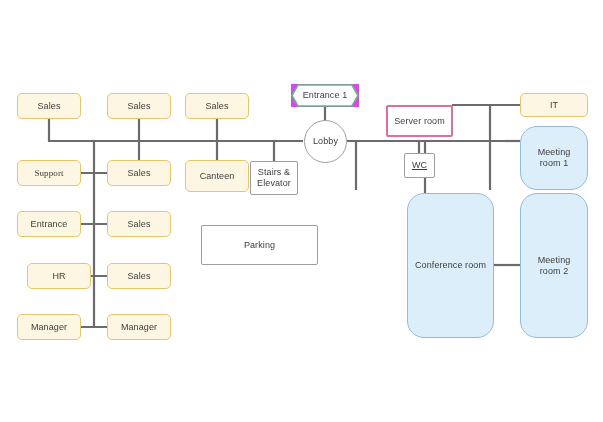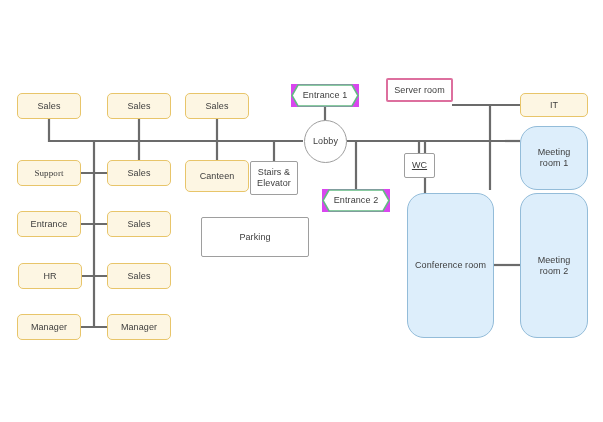--- a/index.html
+++ b/index.html
@@ -144,21 +144,21 @@
     <span class="node-label">Sales</span>
   </div>
 
   <div class="node shape-hex" style="left:291px; top:84px; width:68px; height:23px;">
     <svg class="hex-svg" viewBox="0 0 68 23" preserveAspectRatio="none">
       <polygon points="7,1 61,1 67,11.5 61,22 7,22 1,11.5" fill="#ffffff" stroke="#63bb83" stroke-width="1.6"></polygon>
     </svg>
     <span class="node-label hex-text">Entrance 1</span>
   </div>
 
-  <div class="node shape-server" style="left:386px; top:78px; width:67px; height:24px;">
+  <div class="node shape-server" style="left:386px; top:105px; width:67px; height:32px;">
     <span class="node-label">Server room</span>
   </div>
 
   <div class="node shape-dept" style="left:520px; top:93px; width:68px; height:24px;">
     <span class="node-label">IT</span>
   </div>
 
   <div class="node shape-dept" style="left:17px; top:160px; width:64px; height:26px;font-family:Liberation Serif, serif;">
     <span class="node-label">Support</span>
   </div>
@@ -182,49 +182,43 @@
 
   <div class="node shape-room" style="left:404px; top:153px; width:31px; height:25px;text-decoration:underline;">
     <span class="node-label">WC</span>
   </div>
 
   <div class="node shape-blue" style="left:520px; top:126px; width:68px; height:64px;">
     <span class="node-label">Meeting
 room 1</span>
   </div>
 
-  <div class="node shape-hex" style="left:322px; top:189px; width:68px; height:23px;">
-    <svg class="hex-svg" viewBox="0 0 68 23" preserveAspectRatio="none">
-      <polygon points="7,1 61,1 67,11.5 61,22 7,22 1,11.5" fill="#ffffff" stroke="#63bb83" stroke-width="1.6"></polygon>
-    </svg>
-    <span class="node-label hex-text">Entrance 2</span>
-  </div>
 
   <div class="node shape-dept" style="left:17px; top:211px; width:64px; height:26px;">
     <span class="node-label">Entrance</span>
   </div>
 
   <div class="node shape-dept" style="left:107px; top:211px; width:64px; height:26px;">
     <span class="node-label">Sales</span>
   </div>
 
-  <div class="node shape-room" style="left:201px; top:217px; width:108px; height:40px;">
+  <div class="node shape-room" style="left:201px; top:225px; width:117px; height:40px;">
     <span class="node-label">Parking</span>
   </div>
 
   <div class="node shape-blue" style="left:407px; top:193px; width:87px; height:145px;text-align:center;">
     <span class="node-label">Conference room</span>
   </div>
 
   <div class="node shape-blue" style="left:520px; top:193px; width:68px; height:145px;">
     <span class="node-label">Meeting
 room 2</span>
   </div>
 
-  <div class="node shape-dept" style="left:18px; top:263px; width:64px; height:26px;">
+  <div class="node shape-dept" style="left:27px; top:263px; width:64px; height:26px;">
     <span class="node-label">HR</span>
   </div>
 
   <div class="node shape-dept" style="left:107px; top:263px; width:64px; height:26px;">
     <span class="node-label">Sales</span>
   </div>
 
   <div class="node shape-dept" style="left:17px; top:314px; width:64px; height:26px;">
     <span class="node-label">Manager</span>
   </div>

